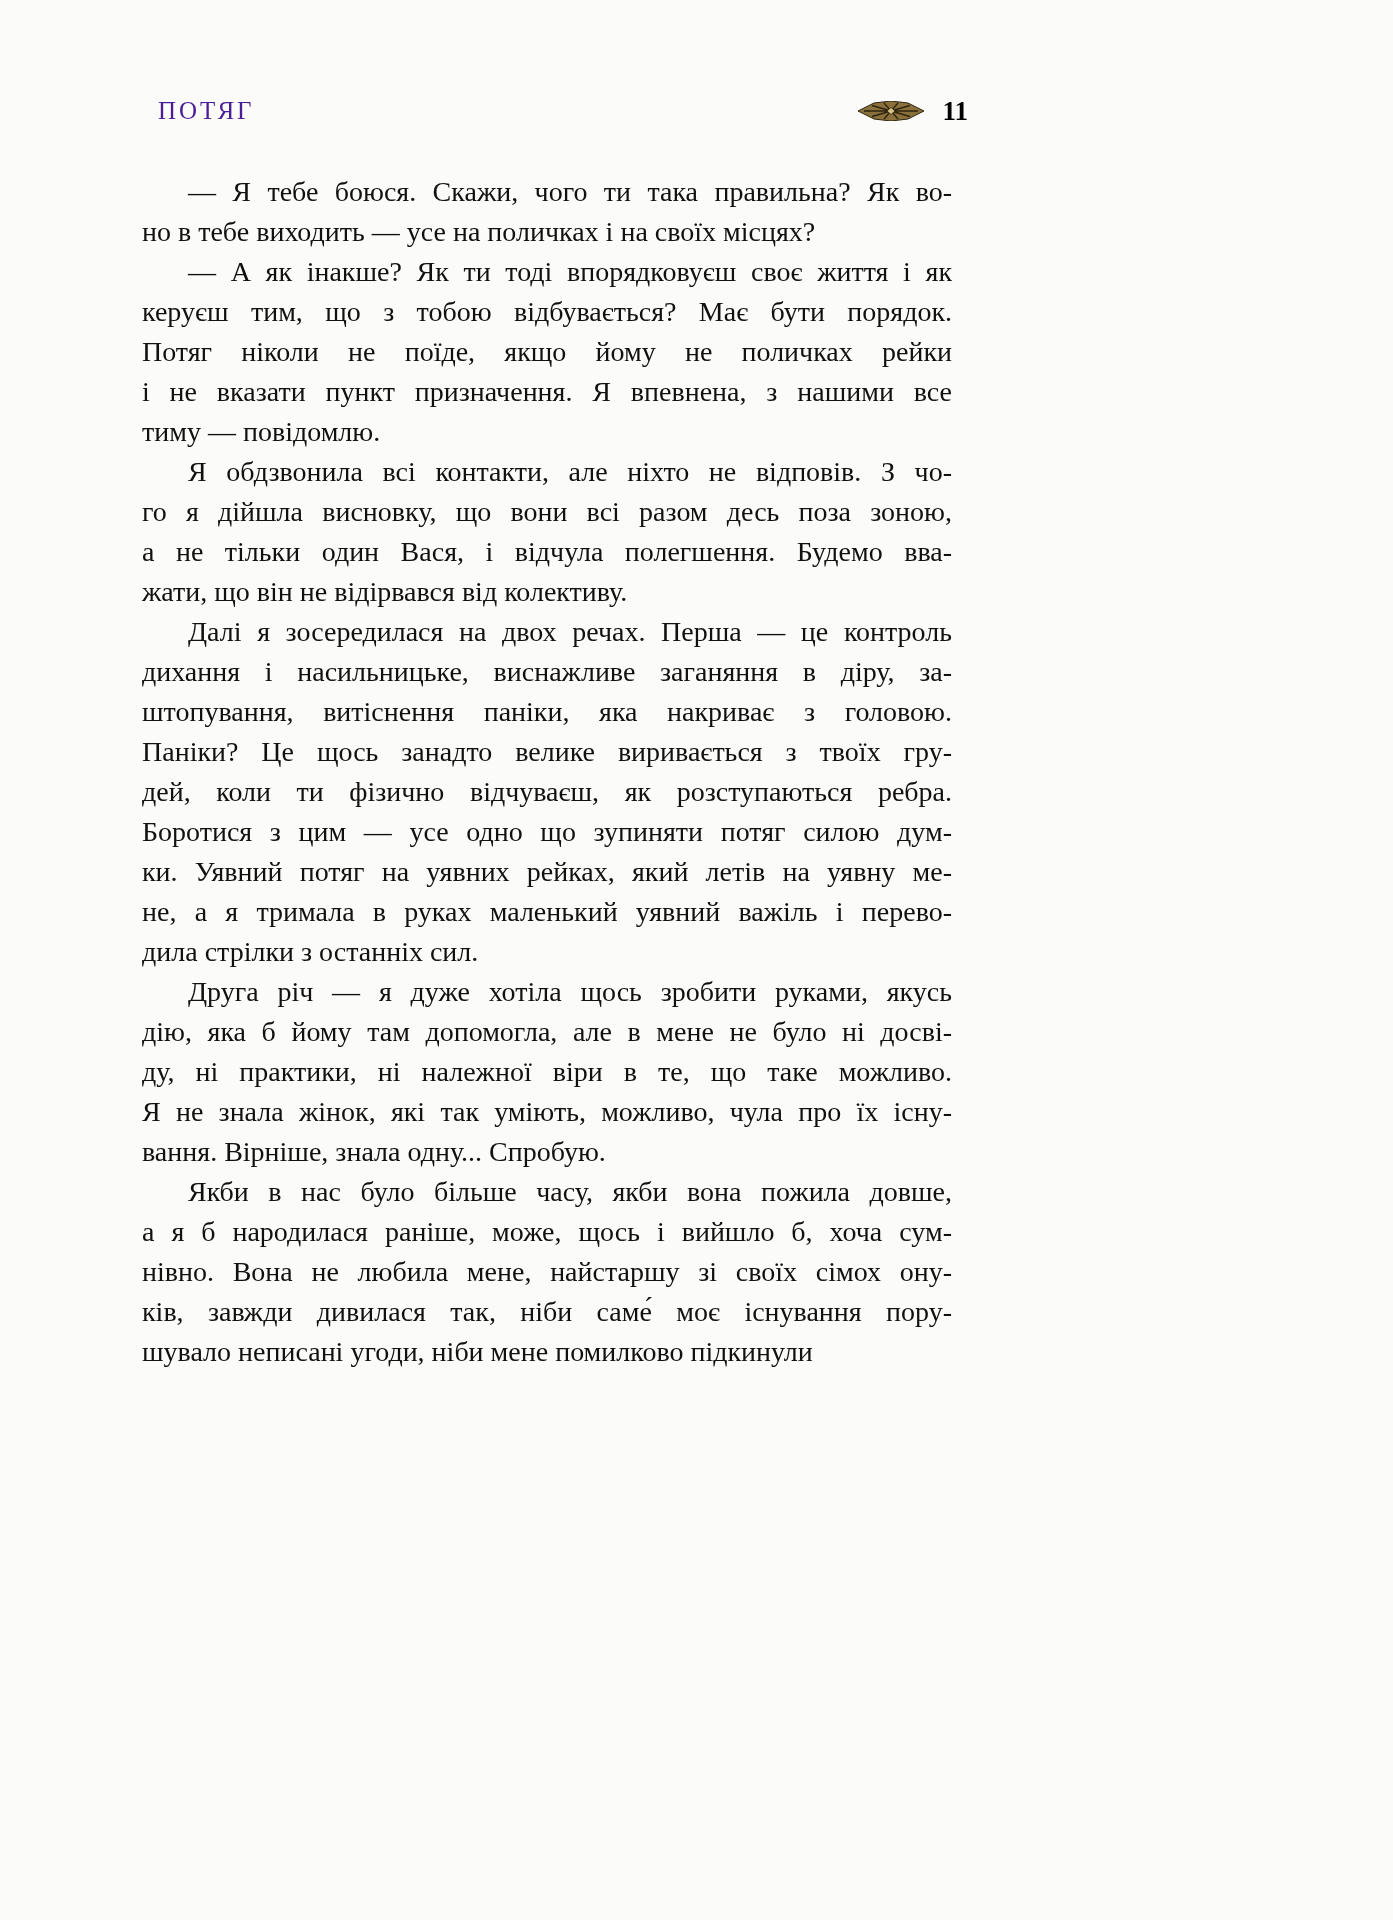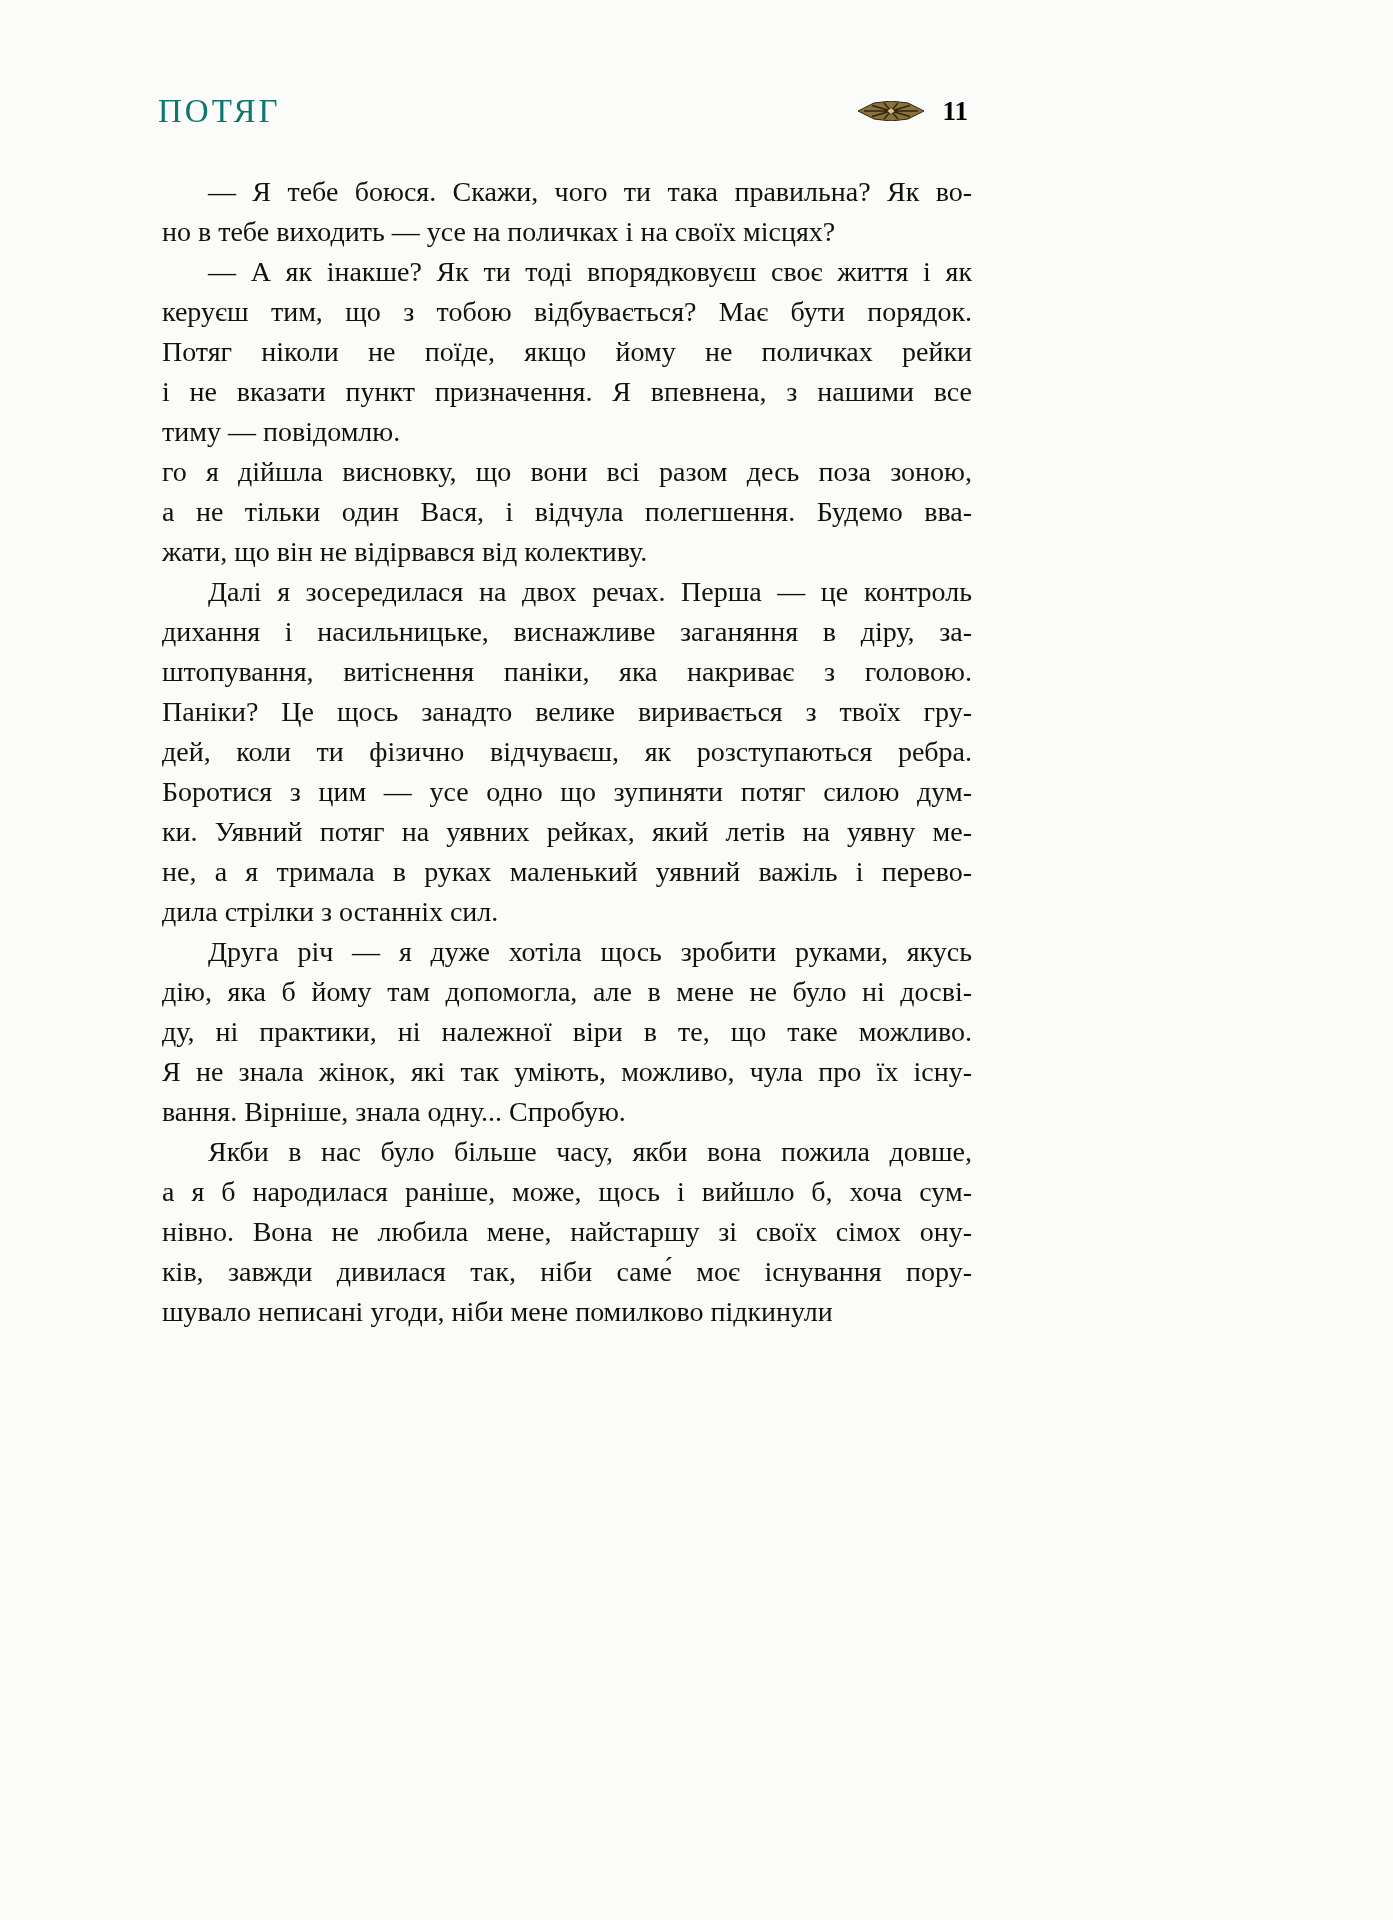--- a/index.html
+++ b/index.html
@@ -20,39 +20,39 @@
   .header {
     position: absolute;
     top: 94px;
     left: 158px;
     width: 810px;
     height: 34px;
     display: flex;
     align-items: center;
   }
   .running-title {
-    font-size: 33px;
+    font-size: 25px;
     letter-spacing: 3px;
-    color: #0f766e;
+    color: #4c1d95;
   }
   .header-spacer { flex: 1 1 auto; }
   .ornament {
     display: inline-block;
     margin-right: 18px;
     line-height: 0;
   }
   .page-number {
     font-size: 27px;
     font-weight: bold;
     color: #000000;
   }
   .text-block {
     position: absolute;
     top: 172px;
-    left: 162px;
+    left: 142px;
     width: 810px;
     font-size: 28px;
     line-height: 40px;
     color: #131110;
   }
   .paragraph { margin: 0; }
   .line {
     text-align: justify;
     text-align-last: justify;
     min-height: 40px;
@@ -88,20 +88,21 @@
         <div class="line last">но в тебе виходить — усе на поличках і на своїх місцях?</div>
       </div>
       <div class="paragraph">
         <div class="line first">— А як інакше? Як ти тоді впорядковуєш своє життя і як</div>
         <div class="line">керуєш тим, що з тобою відбувається? Має бути порядок.</div>
         <div class="line">Потяг ніколи не поїде, якщо йому не поличках рейки</div>
         <div class="line">і не вказати пункт призначення. Я впевнена, з нашими все</div>
         <div class="line last">тиму — повідомлю.</div>
       </div>
       <div class="paragraph">
+        <div class="line first">Я обдзвонила всі контакти, але ніхто не відповів. З чо-</div>
         <div class="line">го я дійшла висновку, що вони всі разом десь поза зоною,</div>
         <div class="line">а не тільки один Вася, і відчула полегшення. Будемо вва-</div>
         <div class="line last">жати, що він не відірвався від колективу.</div>
       </div>
       <div class="paragraph">
         <div class="line first">Далі я зосередилася на двох речах. Перша — це контроль</div>
         <div class="line">дихання і насильницьке, виснажливе заганяння в діру, за-</div>
         <div class="line">штопування, витіснення паніки, яка накриває з головою.</div>
         <div class="line">Паніки? Це щось занадто велике виривається з твоїх гру-</div>
         <div class="line">дей, коли ти фізично відчуваєш, як розступаються ребра.</div>

